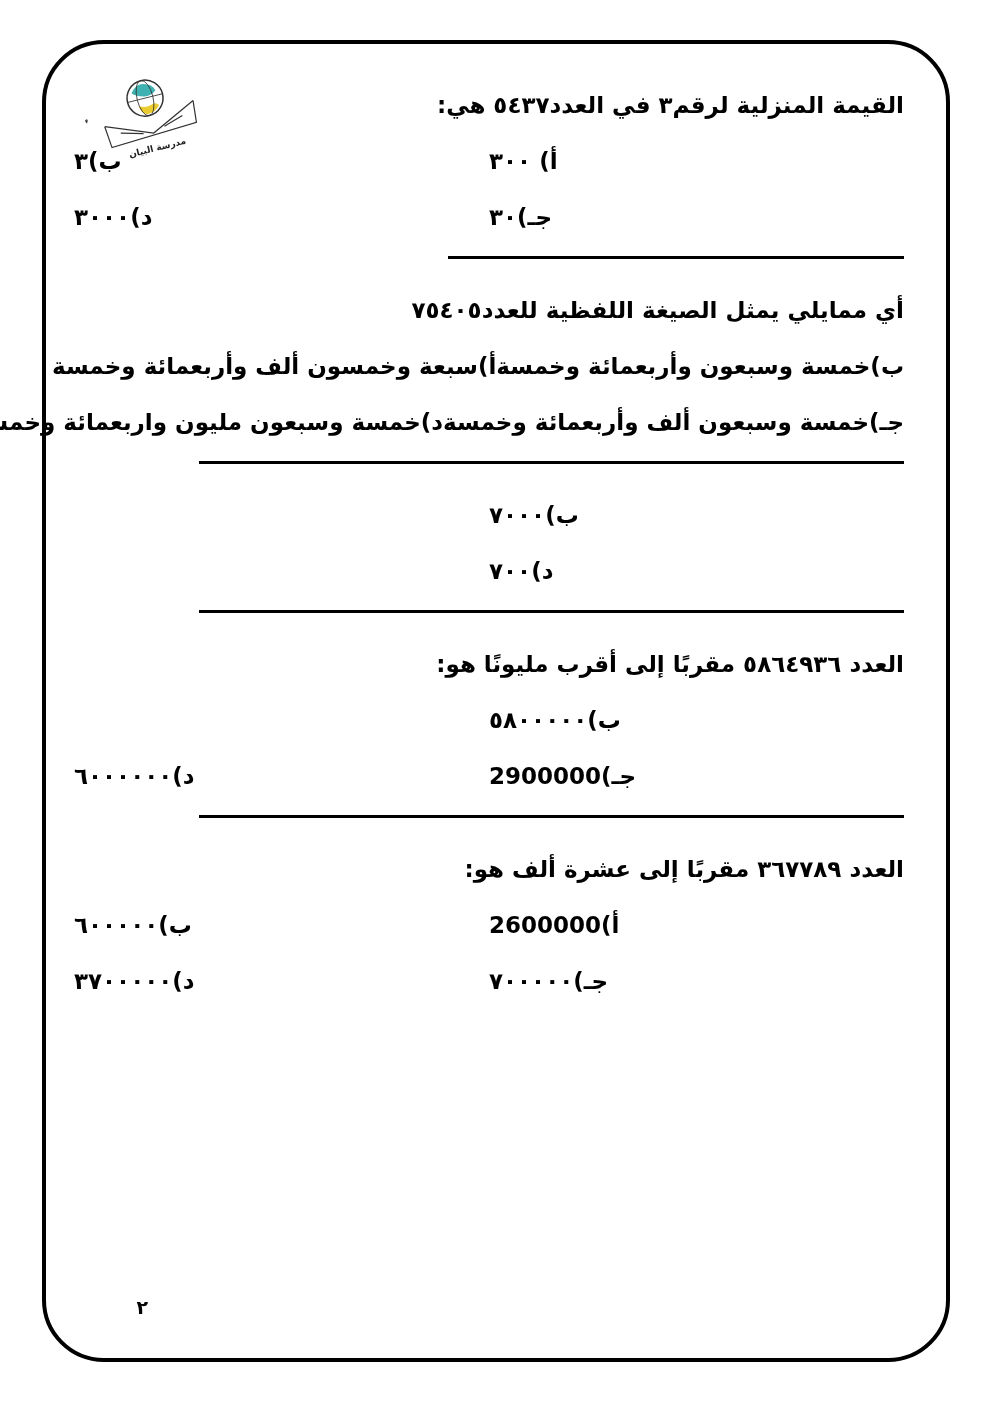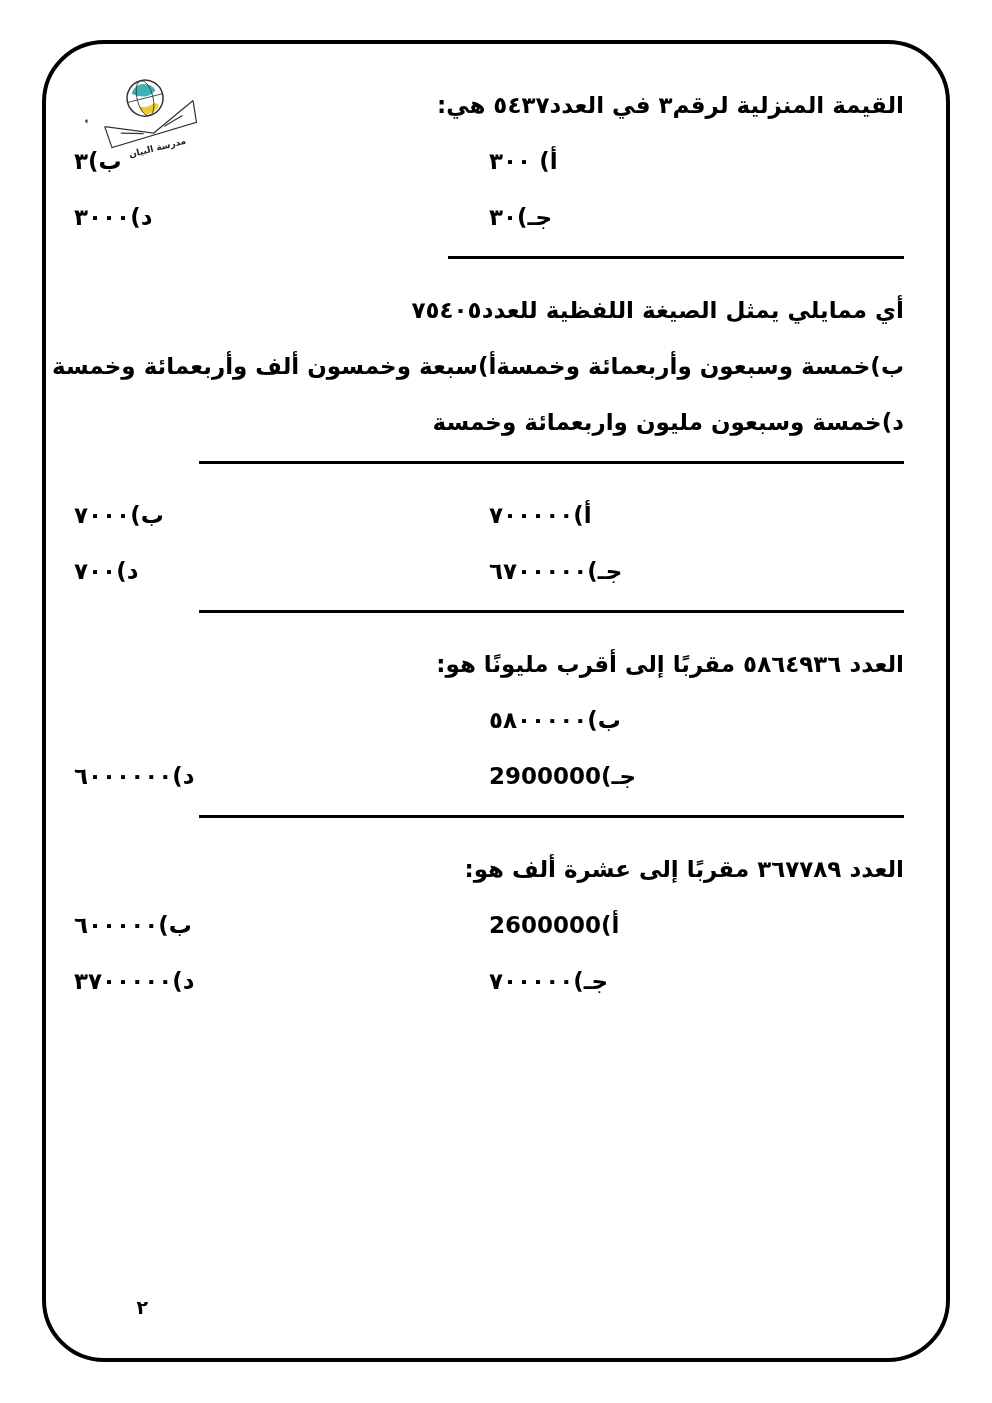--- a/index.html
+++ b/index.html
@@ -116,33 +116,32 @@
       <hr class="sep sep-short">
     </section>
 
     <section class="question">
       <h3 class="q-title">أي ممايلي يمثل الصيغة اللفظية للعدد٧٥٤٠٥</h3>
       <div class="opt-row">
         <span class="opt">ب)خمسة وسبعون وأربعمائة وخمسة</span>
         <span class="opt">أ)سبعة وخمسون ألف وأربعمائة وخمسة</span>
       </div>
       <div class="opt-row">
+        <span class="opt">جـ)خمسة وسبعون ألف وأربعمائة وخمسة</span>
         <span class="opt">د)خمسة وسبعون مليون واربعمائة وخمسة</span>
       </div>
       <hr class="sep">
     </section>
 
 
     <section class="question">
       <div class="opt-row">
-        <span class="opt">أ)٧٠٠٠٠٠</span>
         <span class="opt">ب)٧٠٠٠</span>
       </div>
       <div class="opt-row">
-        <span class="opt">جـ)٦٧٠٠٠٠٠</span>
         <span class="opt">د)٧٠٠</span>
       </div>
       <hr class="sep">
     </section>
 
     <section class="question">
       <h3 class="q-title">العدد  ٥٨٦٤٩٣٦ مقربًا إلى أقرب مليونًا هو:</h3>
       <div class="opt-row">
         <span class="opt">ب)٥٨٠٠٠٠٠</span>
       </div>

